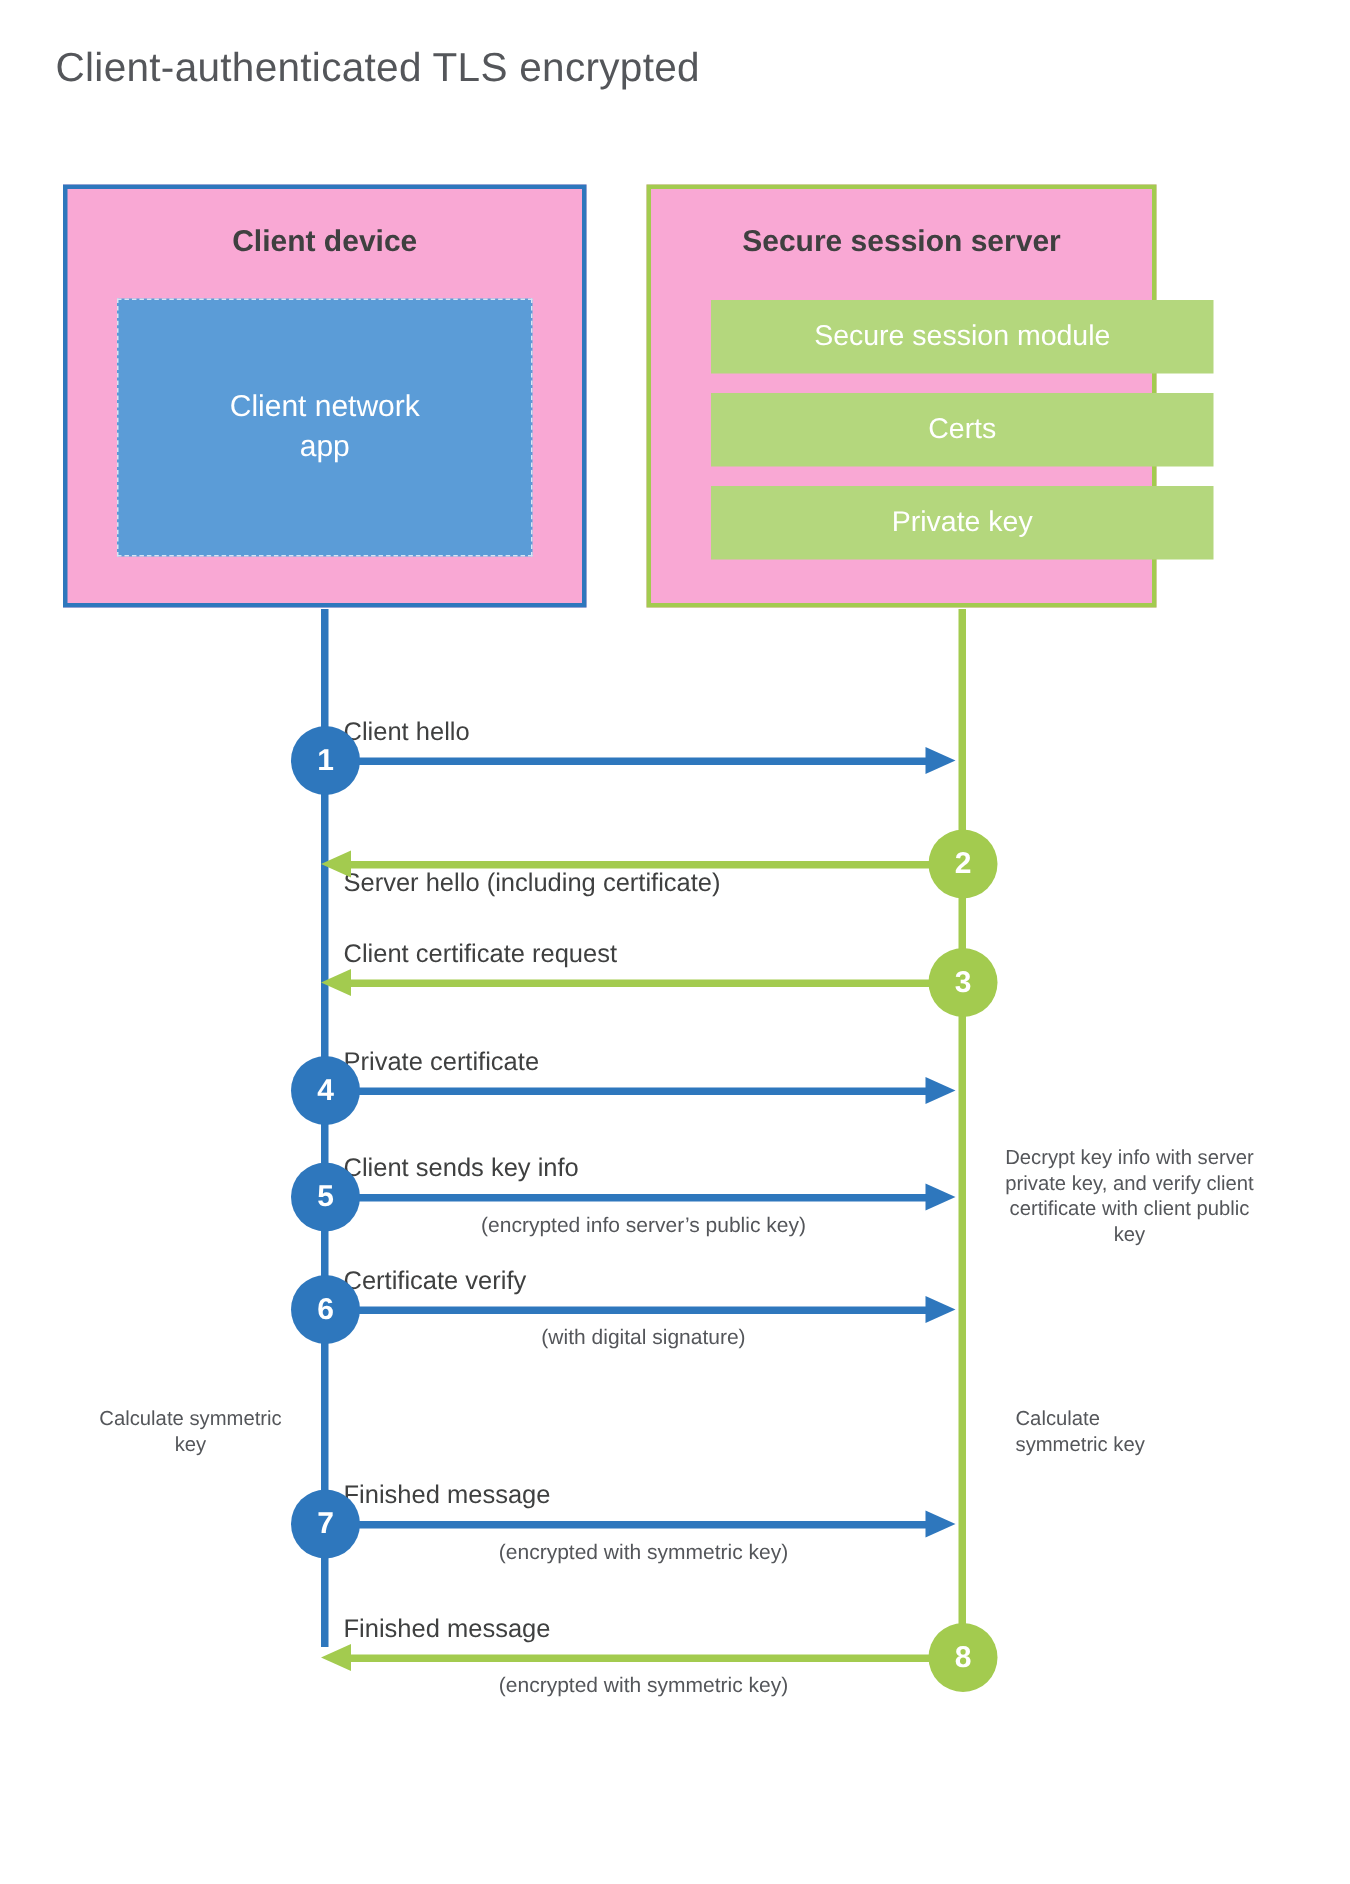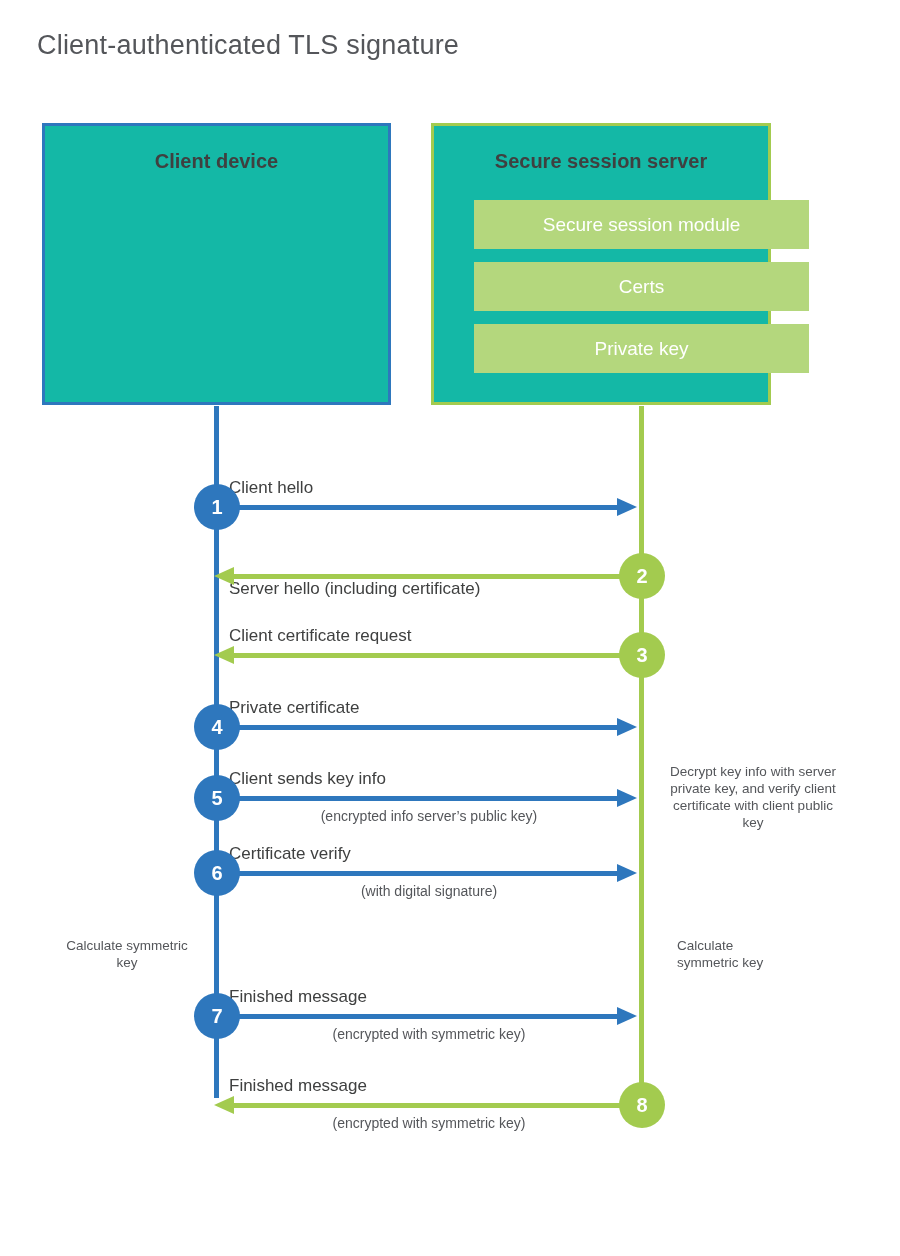--- a/index.html
+++ b/index.html
@@ -6,21 +6,21 @@
     --blue:#2e77bd; --blue-fill:#5b9cd7; --green:#a3cb4f; --green-fill:#b4d77d;
     --text-dark:#3f4040; --text-gray:#54565a;
   }
   *{margin:0;padding:0;box-sizing:border-box;}
   html,body{background:#fff;}
   body{font-family:"Liberation Sans","DejaVu Sans",sans-serif;}
   .canvas{position:relative;width:900px;height:1256px;background:#fff;overflow:hidden;}
 
   .title{position:absolute;left:37px;top:30px;font-size:27px;font-weight:300;color:var(--text-gray);letter-spacing:0.2px;}
 
-  .actor-box{position:absolute;top:123px;height:282px;background:#14b8a6;border:3px solid;}
+  .actor-box{position:absolute;top:123px;height:282px;background:#f9a8d4;border:3px solid;}
   .actor-box.client{left:42px;width:349px;border-color:var(--blue);}
   .actor-box.server{left:431px;width:340px;border-color:var(--green);padding-left:45px;}
   .actor-header{position:absolute;top:24px;left:0;right:0;text-align:center;font-size:20px;font-weight:bold;color:var(--text-dark);}
 
   .client-app{position:absolute;left:33px;top:73px;width:277px;height:172px;background:var(--blue-fill);
     border:1px dashed #d7e4f3;display:flex;align-items:center;justify-content:center;text-align:center;
     color:#fff;font-size:20px;line-height:27px;white-space:pre-line;}
 
   .server-bar{position:absolute;left:40px;width:335px;height:49px;background:var(--green-fill);
     display:flex;align-items:center;justify-content:center;color:#fff;font-size:19px;}
@@ -53,24 +53,26 @@
   .side-note{position:absolute;font-size:13.5px;color:var(--text-gray);line-height:17px;}
   .note-decrypt{left:667px;top:763px;width:172px;text-align:center;}
   .note-calc-left{left:62px;top:937px;width:130px;text-align:center;}
   .note-calc-right{left:677px;top:937px;width:120px;text-align:left;}
 </style>
 </head>
 <body>
 
 <div class="canvas">
 
-  <div class="title">Client-authenticated TLS signature</div>
+  <div class="title">Client-authenticated TLS encrypted</div>
 
   <div class="actor-box client">
     <div class="actor-header">Client device</div>
+    <div class="client-app">Client network
+app</div>
   </div>
 
   <div class="actor-box server">
     <div class="actor-header">Secure session server</div>
     <div class="server-bar b0">Secure session module</div>
     <div class="server-bar b2">Private key</div>
     <div class="server-bar b1">Certs</div>
   </div>
 
   <div class="lifeline blue"></div>

